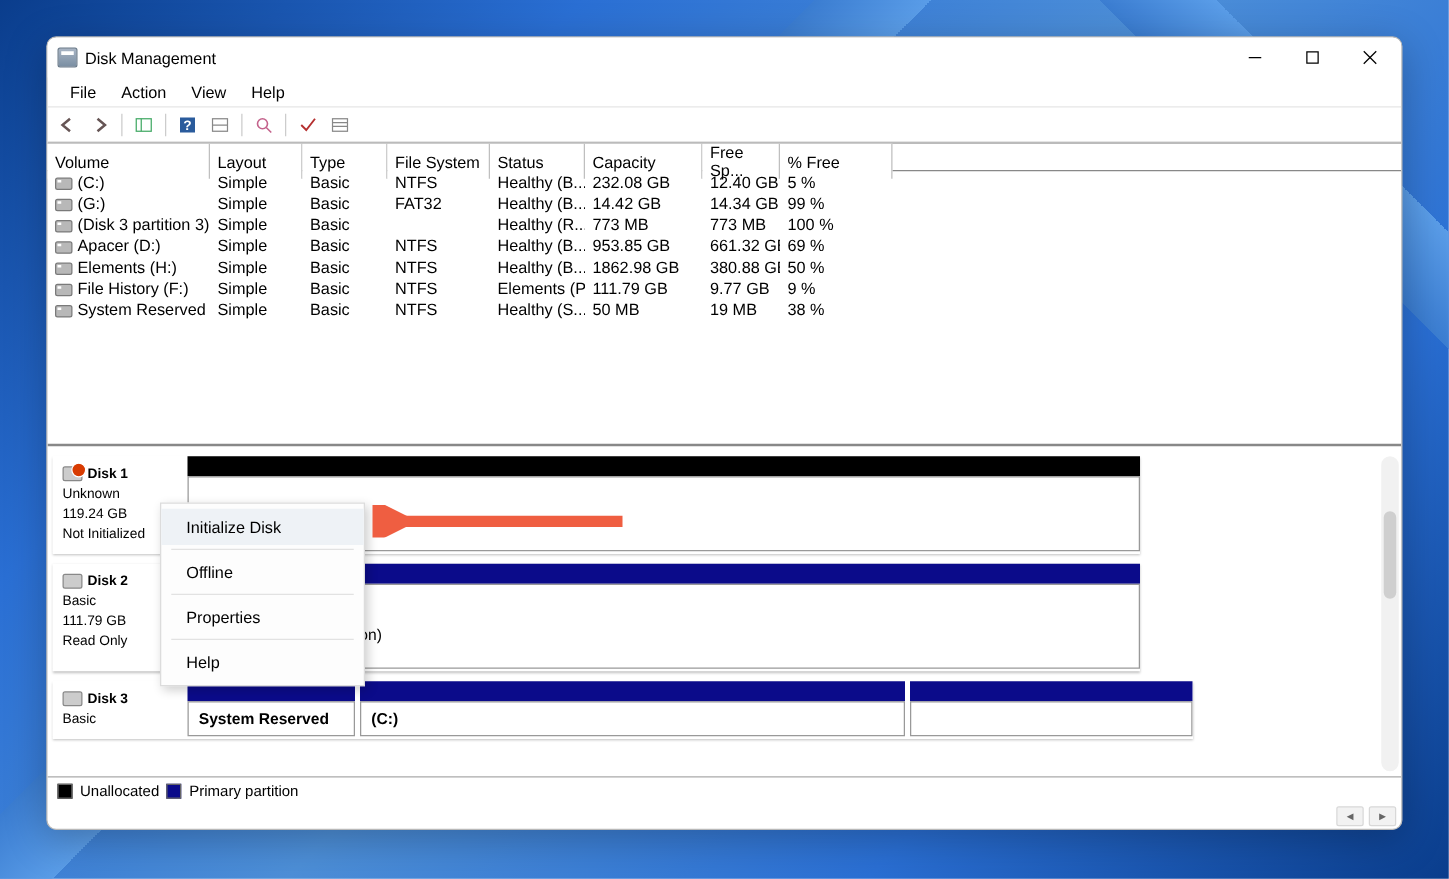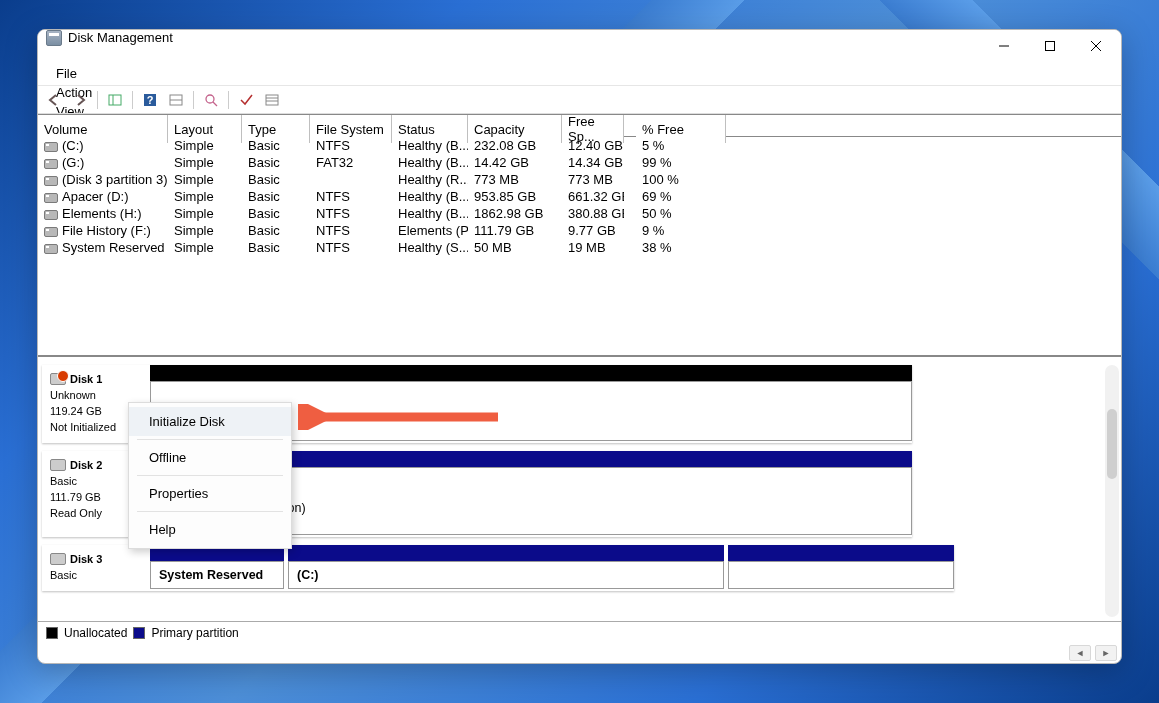--- a/index.html
+++ b/index.html
@@ -34,20 +34,21 @@
   border-radius: 8px;
   display: flex;
   flex-direction: column;
   box-shadow: 0 8px 32px rgba(0,0,0,0.25);
   z-index: 1;
   overflow: hidden;
 }
 
 .titlebar {
   display: flex;
+  align-items: center;
   height: 32px;
   padding: 0 2px 0 8px;
   background: #fff;
 }
 .title-icon {
   width: 16px; height: 16px;
   margin-right: 6px;
   background: linear-gradient(#a8b4c4, #7b8fa3);
   border: 1px solid #6a7a8a;
   border-radius: 2px;
@@ -65,21 +66,20 @@
   width: 46px; height: 32px;
   display: flex; align-items: center; justify-content: center;
   cursor: pointer;
 }
 
 .menubar {
   display: flex;
   padding: 2px 8px;
   border-bottom: 1px solid #e6e6e6;
   height: 24px;
-  flex-direction: column;
 }
 .menu-item { padding: 2px 10px; cursor: pointer; }
 
 .toolbar {
   display: flex;
   align-items: center;
   height: 28px;
   padding: 0 4px;
   gap: 2px;
   border-bottom: 1px solid #ddd;
@@ -125,21 +125,21 @@
   background: #fff;
 }
 
 .c-vol { width: 130px; }
 .c-lay { width: 74px; }
 .c-typ { width: 68px; }
 .c-fs { width: 82px; }
 .c-st { width: 76px; }
 .c-cap { width: 94px; }
 .c-fre { width: 62px; }
-.c-pct { width: 90px; margin-left: 12px; }
+.c-pct { width: 90px; }
 
 .disks-area {
   flex: 1;
   border-top: 2px solid #888;
   position: relative;
   overflow: hidden;
 }
 .disks-scroll {
   position: absolute;
   inset: 0;

